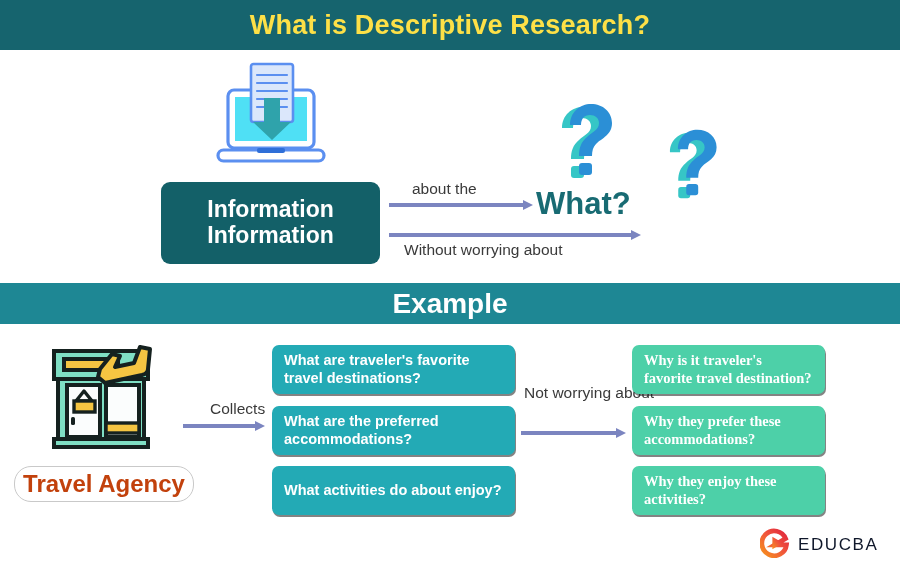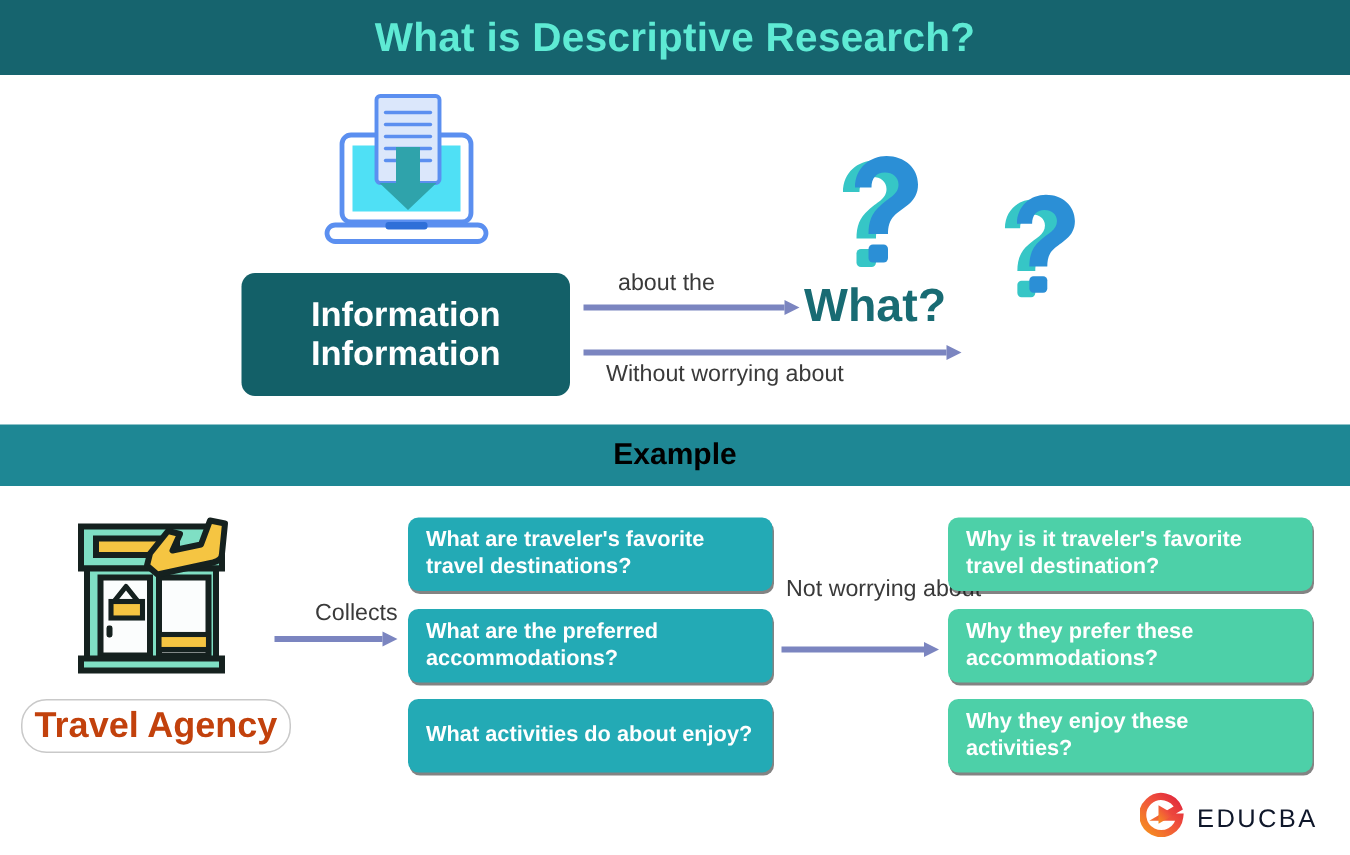--- a/index.html
+++ b/index.html
@@ -19,34 +19,34 @@
   }
 
   
   .title-bar {
     position: absolute; left: 0; top: 0;
     width: 900px; height: 50px;
     background: #16646e;
     display: flex; align-items: center; justify-content: center;
   }
   .title-bar .txt {
-    color: #5eead4;
+    color: #fde047;
     font-size: 27px;
     font-weight: bold;
     letter-spacing: 0.2px;
   }
   .example-bar {
     position: absolute; left: 0; top: 283px;
     width: 900px; height: 41px;
     background: #1e8794;
     display: flex; align-items: center; justify-content: center;
   }
   .example-bar .txt {
-    color: #000000;
-    font-size: 20px;
+    color: #ffffff;
+    font-size: 28px;
     font-weight: bold;
   }
 
   
   .laptop-icon {
     position: absolute; left: 212px; top: 62px;
     width: 118px; height: 112px;
   }
   .collecting-box {
     position: absolute; left: 161px; top: 182px;
@@ -135,21 +135,21 @@
     box-sizing: border-box;
     line-height: 1.18;
     box-shadow: 1px 2px 0 rgba(30,30,30,0.55);
   }
   .qbox .txt {
     color: #ffffff;
     font-size: 14.5px;
     font-weight: bold;
   }
   .qbox.mid   { background: #23aab5; left: 272px; width: 243px; height: 49px; }
-  .qbox.right { background: #4dd0a8; left: 632px; width: 243px; height: 49px; }
+  .qbox.right { background: #4dd0a8; left: 632px; width: 193px; height: 49px; font-family: Liberation Serif, serif; }
 
   .qbox.r0 { top: 345px; }
   .qbox.r1 { top: 406px; }
   .qbox.r2 { top: 466px; }
 
   
   .educba {
     position: absolute; left: 760px; top: 528px;
     display: flex; align-items: center; gap: 8px;
   }

